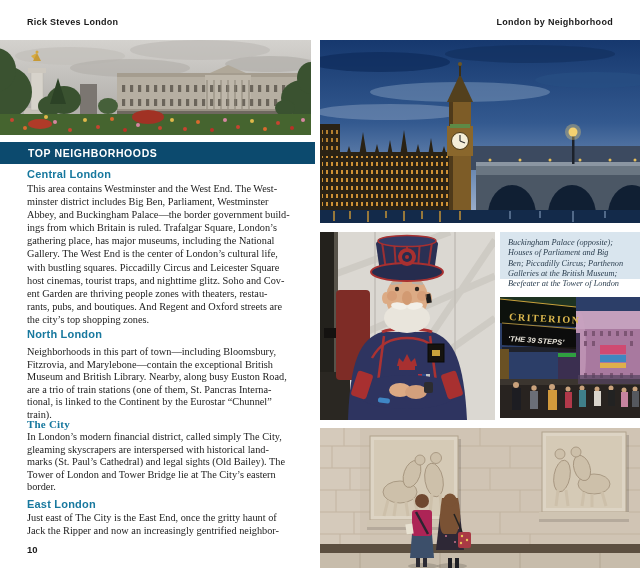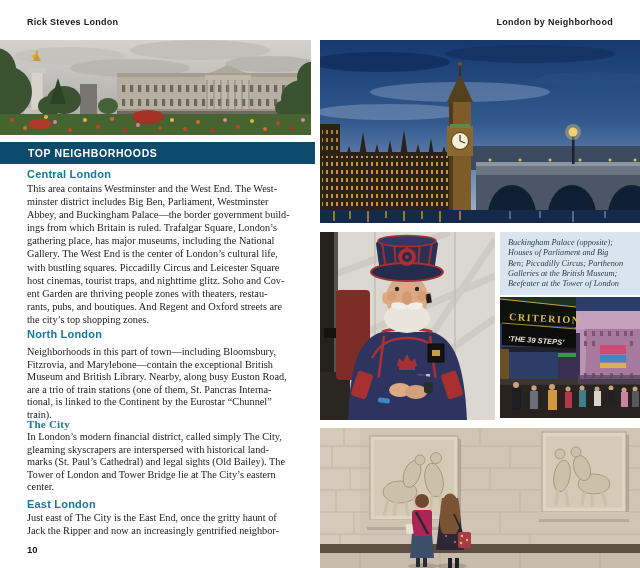--- a/index.html
+++ b/index.html
@@ -27,21 +27,21 @@
         color:#17789E;letter-spacing:.2px;}
   .sec-body{position:absolute;left:27px;width:290px;font-family:"Liberation Serif",serif;
         font-size:10.3px;color:#1c1c1c;}
   .sec-body .tline{white-space:nowrap;}
   #h0{top:168px;} #p0{top:182px;} #p0 .tline{line-height:13.1px;height:13.1px;}
   #h1{top:328px;} #p1{top:346px;} #p1 .tline{line-height:12.6px;height:12.6px;}
   #h2{top:418px;font-family:Liberation Serif, serif;} #p2{top:431px;} #p2 .tline{line-height:12.6px;height:12.6px;}
   #h3{top:498px;} #p3{top:511px;} #p3 .tline{line-height:13px;height:13px;}
   .page-num{position:absolute;left:27px;top:544px;font-size:9.5px;font-weight:bold;color:#1a1a1a;}
   
-  .caption-box{position:absolute;left:500px;top:232px;width:140px;height:63px;
+  .caption-box{position:absolute;left:500px;top:232px;width:140px;height:47px;
         background:#D9E5EE;box-sizing:border-box;padding:6px 16px 0 8px;}
   .caption-box .tline{font-family:"Liberation Serif",serif;font-style:italic;font-size:8.3px;
         line-height:10.3px;height:10.3px;color:#2E4152;white-space:nowrap;}
 </style>
 </head>
 <body>
 
 <div class="page">
 
   <div class="runhead left">Rick Steves London</div>
@@ -238,21 +238,21 @@
       <div class="tline">are a trio of train stations (one of them, St. Pancras Interna-</div>
       <div class="tline">tional, is linked to the Continent by the Eurostar “Chunnel”</div>
       <div class="tline">train).</div>
     </div>
   <div class="sec-head" id="h2">The City</div>
   <div class="sec-body" id="p2">
       <div class="tline">In London’s modern financial district, called simply The City,</div>
       <div class="tline">gleaming skyscrapers are interspersed with historical land-</div>
       <div class="tline">marks (St. Paul’s Cathedral) and legal sights (Old Bailey). The</div>
       <div class="tline">Tower of London and Tower Bridge lie at The City’s eastern</div>
-      <div class="tline">center.</div>
+      <div class="tline">border.</div>
     </div>
   <div class="sec-head" id="h3">East London</div>
   <div class="sec-body" id="p3">
       <div class="tline">Just east of The City is the East End, once the gritty haunt of</div>
       <div class="tline">Jack the Ripper and now an increasingly gentrified neighbor-</div>
     </div>
 
   <div class="page-num">10</div>
 
   <div class="photo" id="photo-beefeater">

